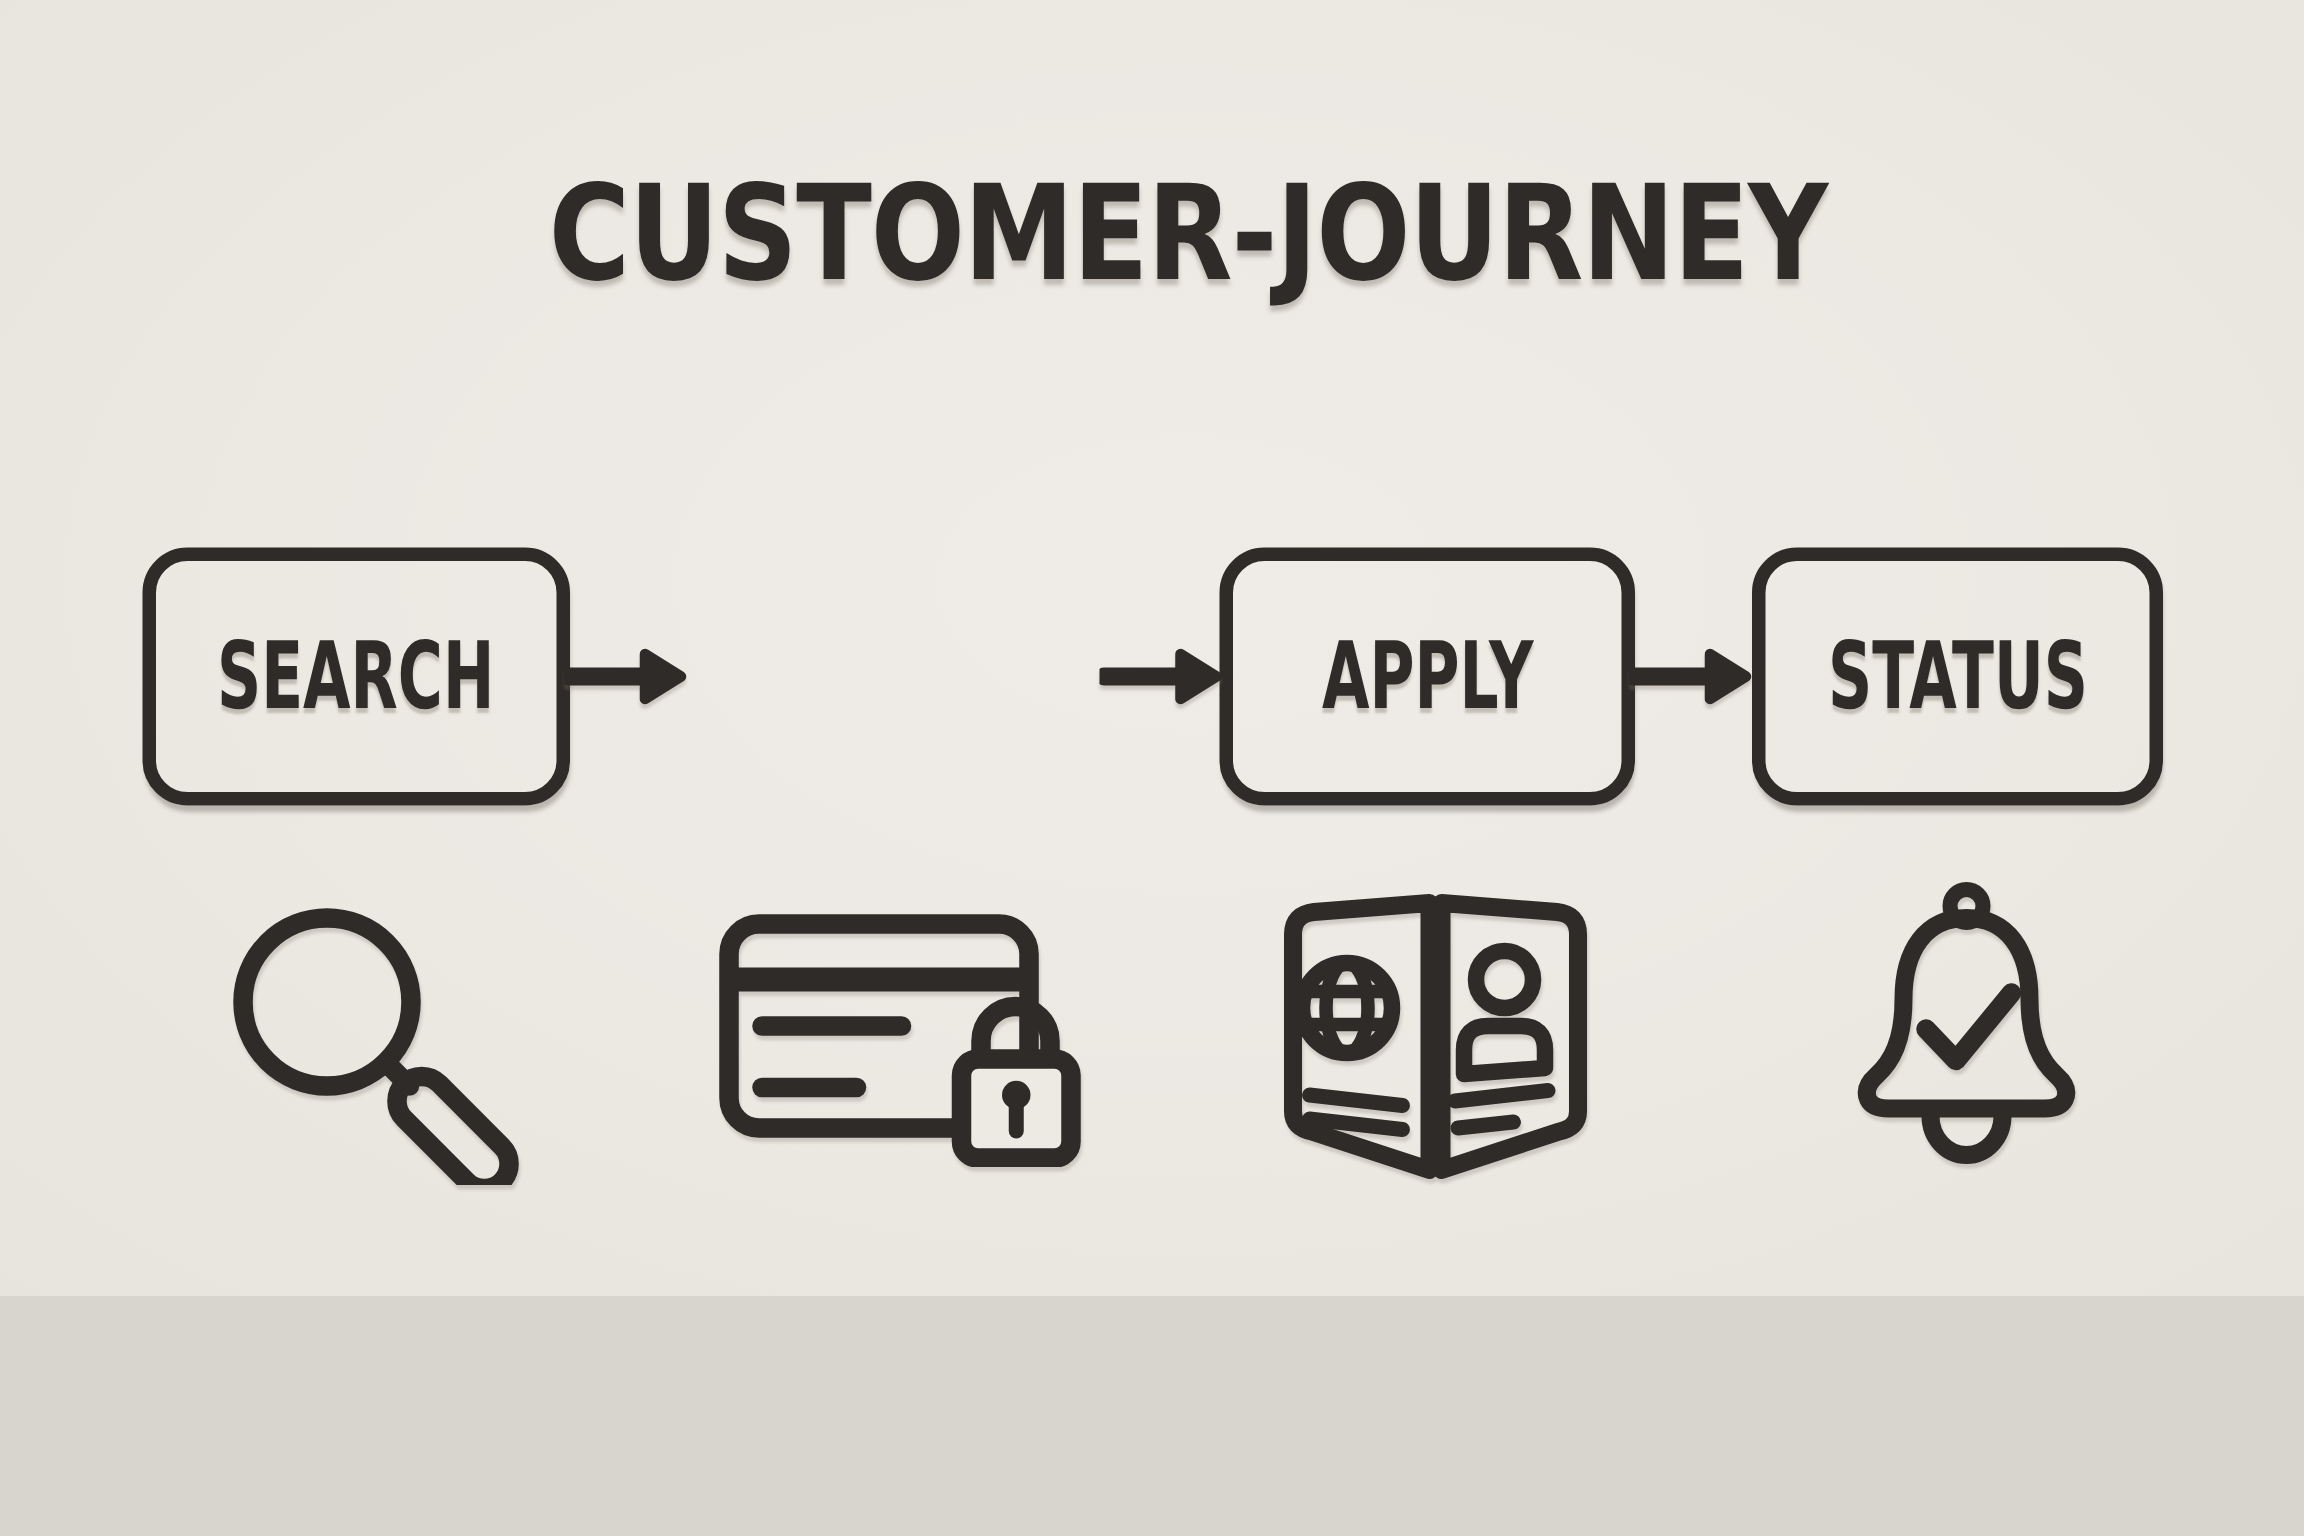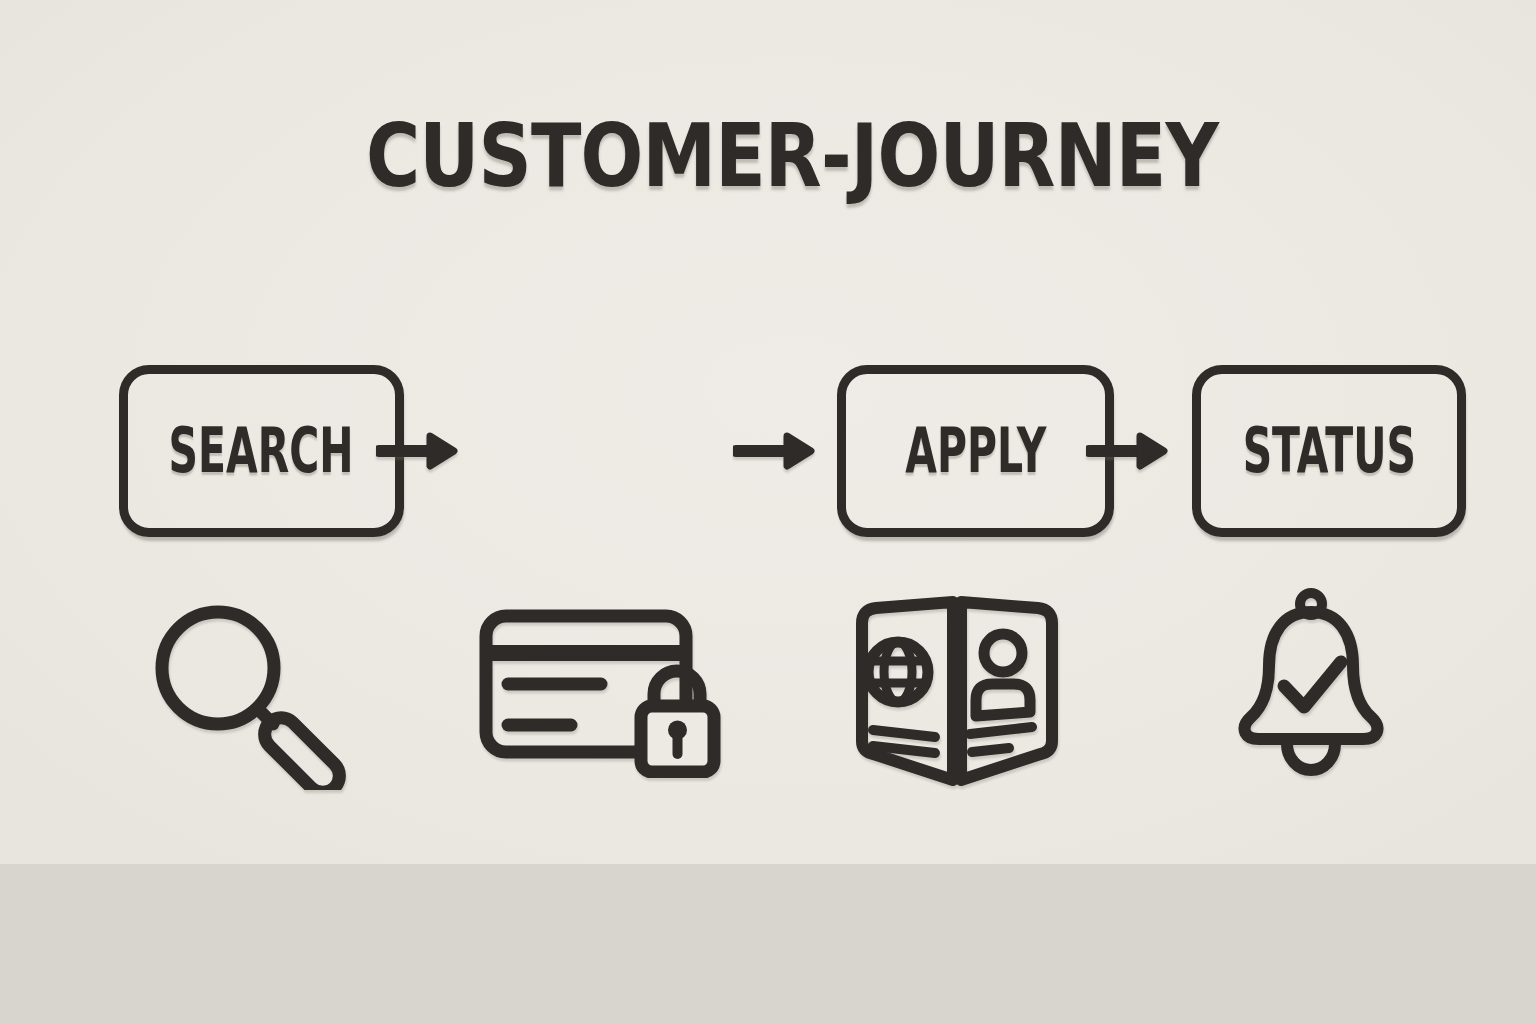--- a/index.html
+++ b/index.html
@@ -26,21 +26,20 @@
     color:var(--ink);
     text-shadow:0 4px 3px rgba(125,117,106,0.40);
   }
   .box{
     position:absolute;top:365px;height:172px;
     box-sizing:border-box;
     border:9px solid var(--ink);
     border-radius:30px;
     display:flex;align-items:center;justify-content:center;
     box-shadow:1px 5px 3px -1px rgba(110,102,92,0.40);
-    margin-left:24px;
   }
   .box .label{
     font-size:62px;font-weight:bold;line-height:1;
     transform:scaleX(0.66);
     white-space:nowrap;
     text-shadow:0 3px 2px rgba(125,117,106,0.38);
   }
   .box1{left:95px;width:285px}
   .box2{left:460px;width:277px}
   .box3{left:813px;width:277px}

